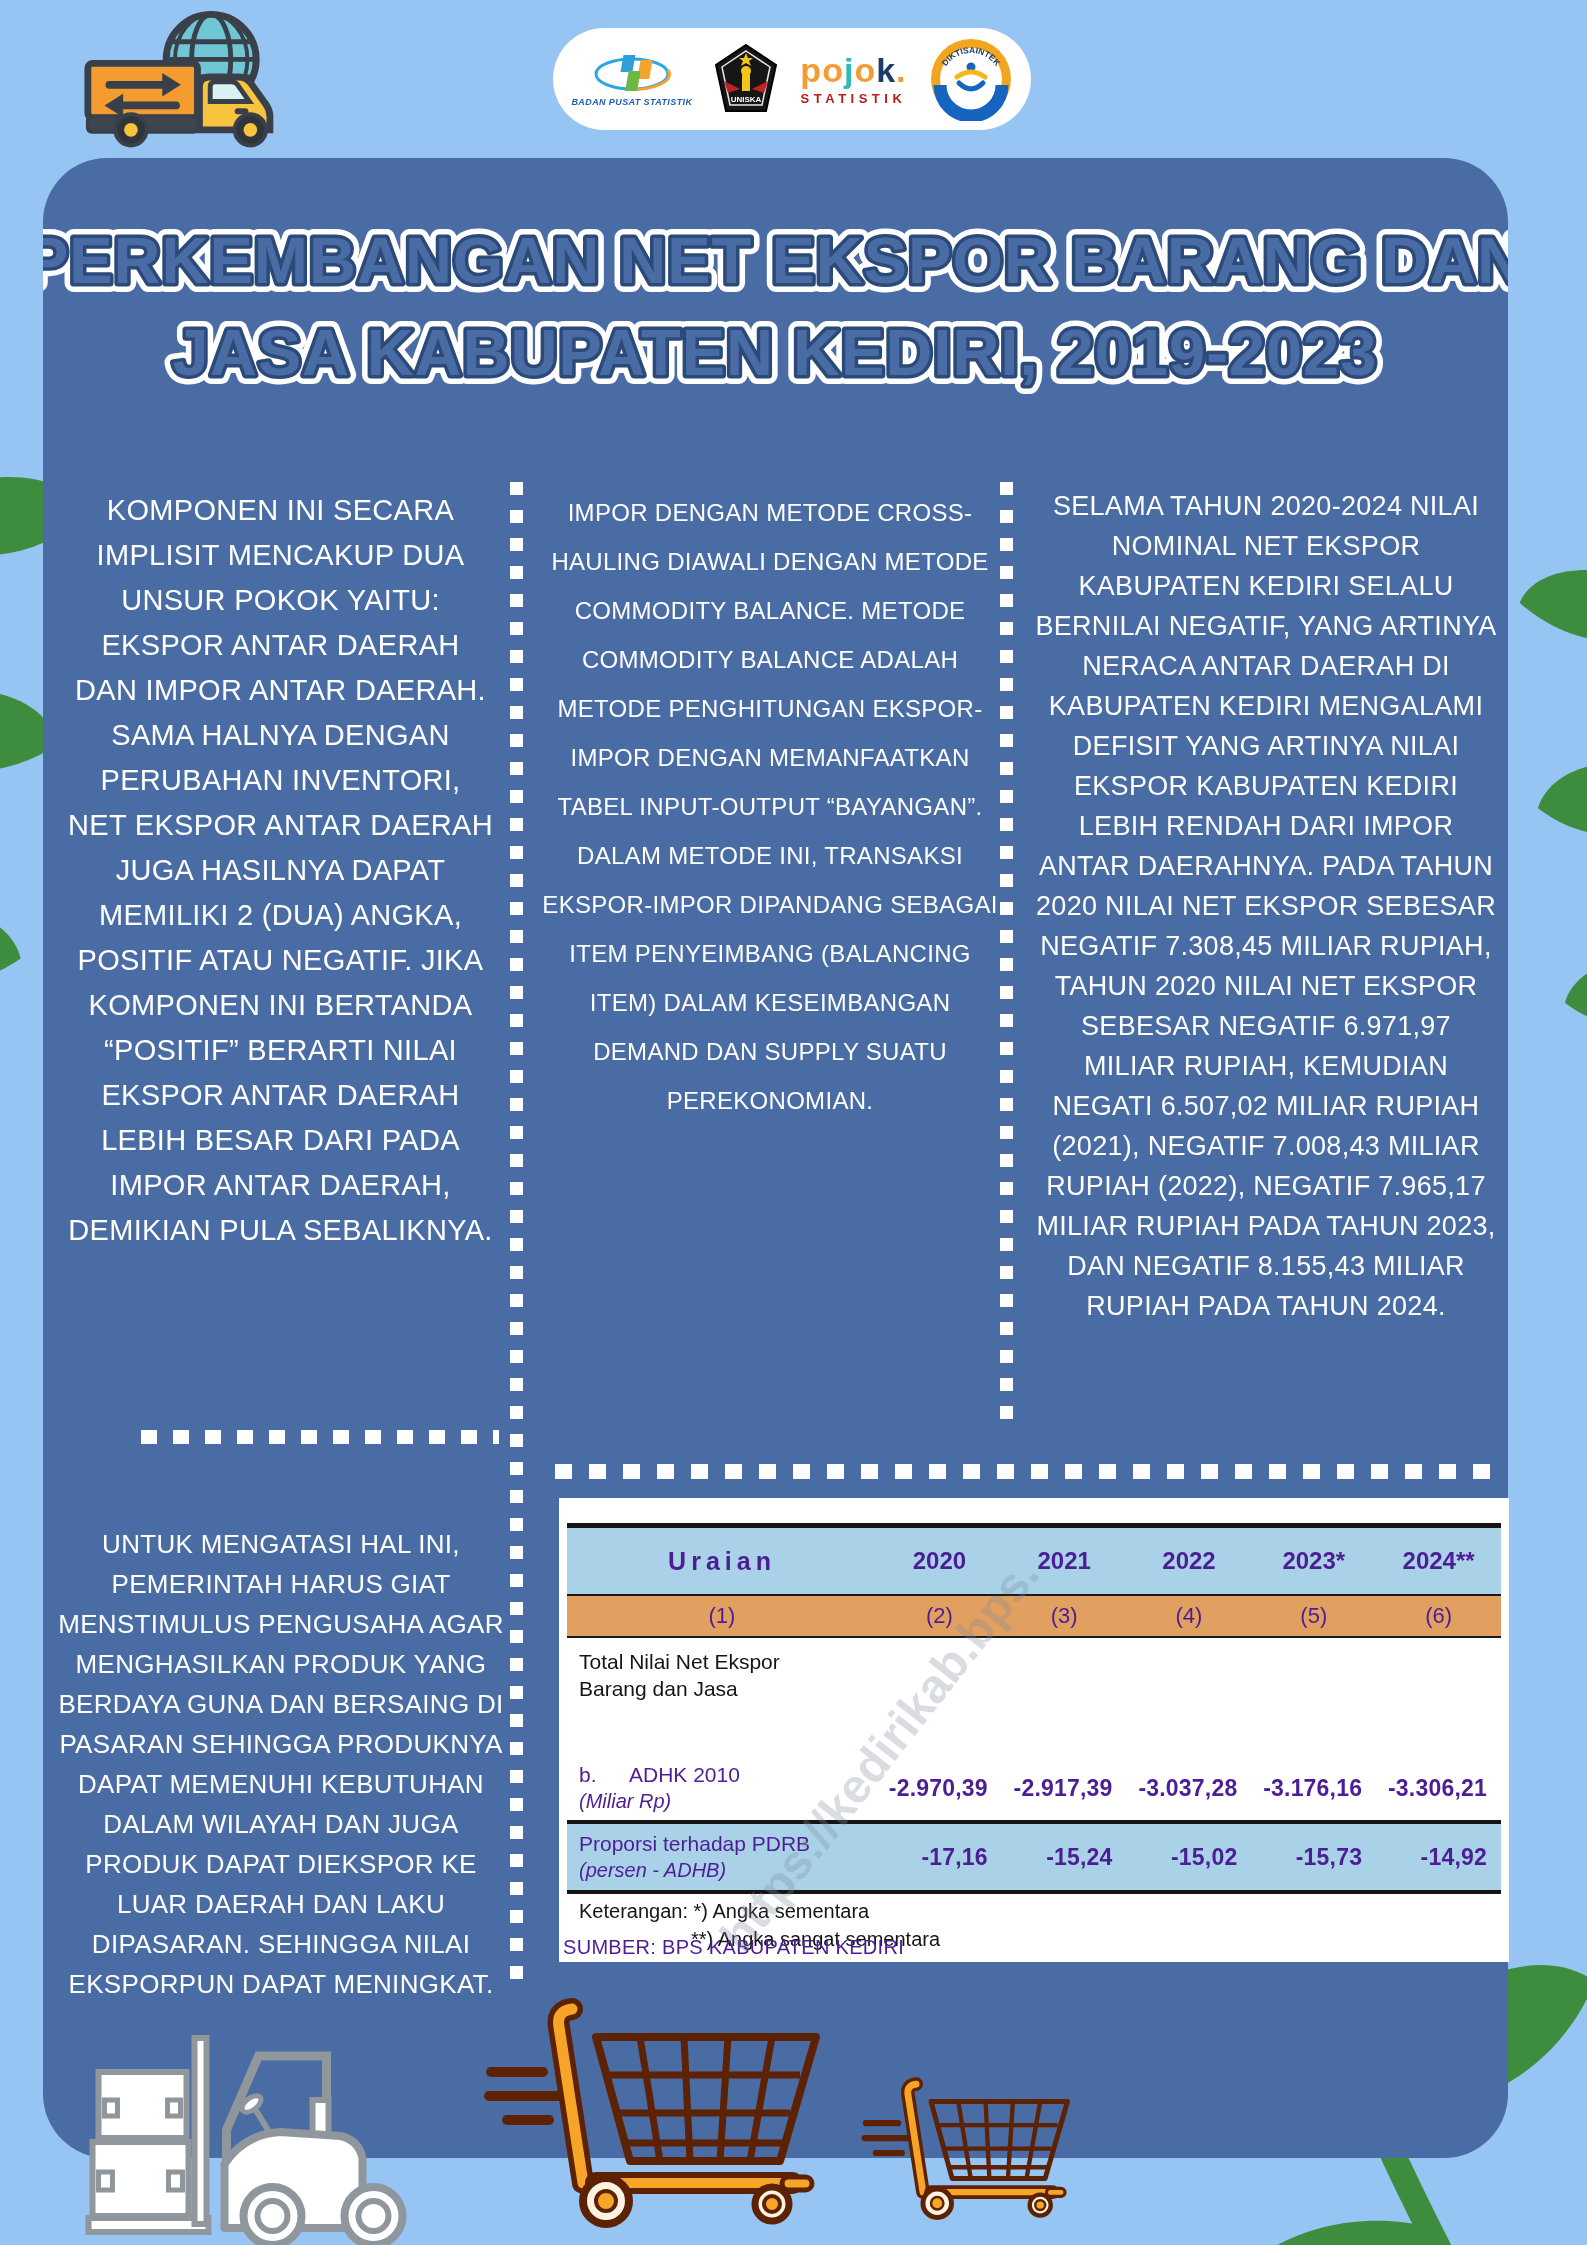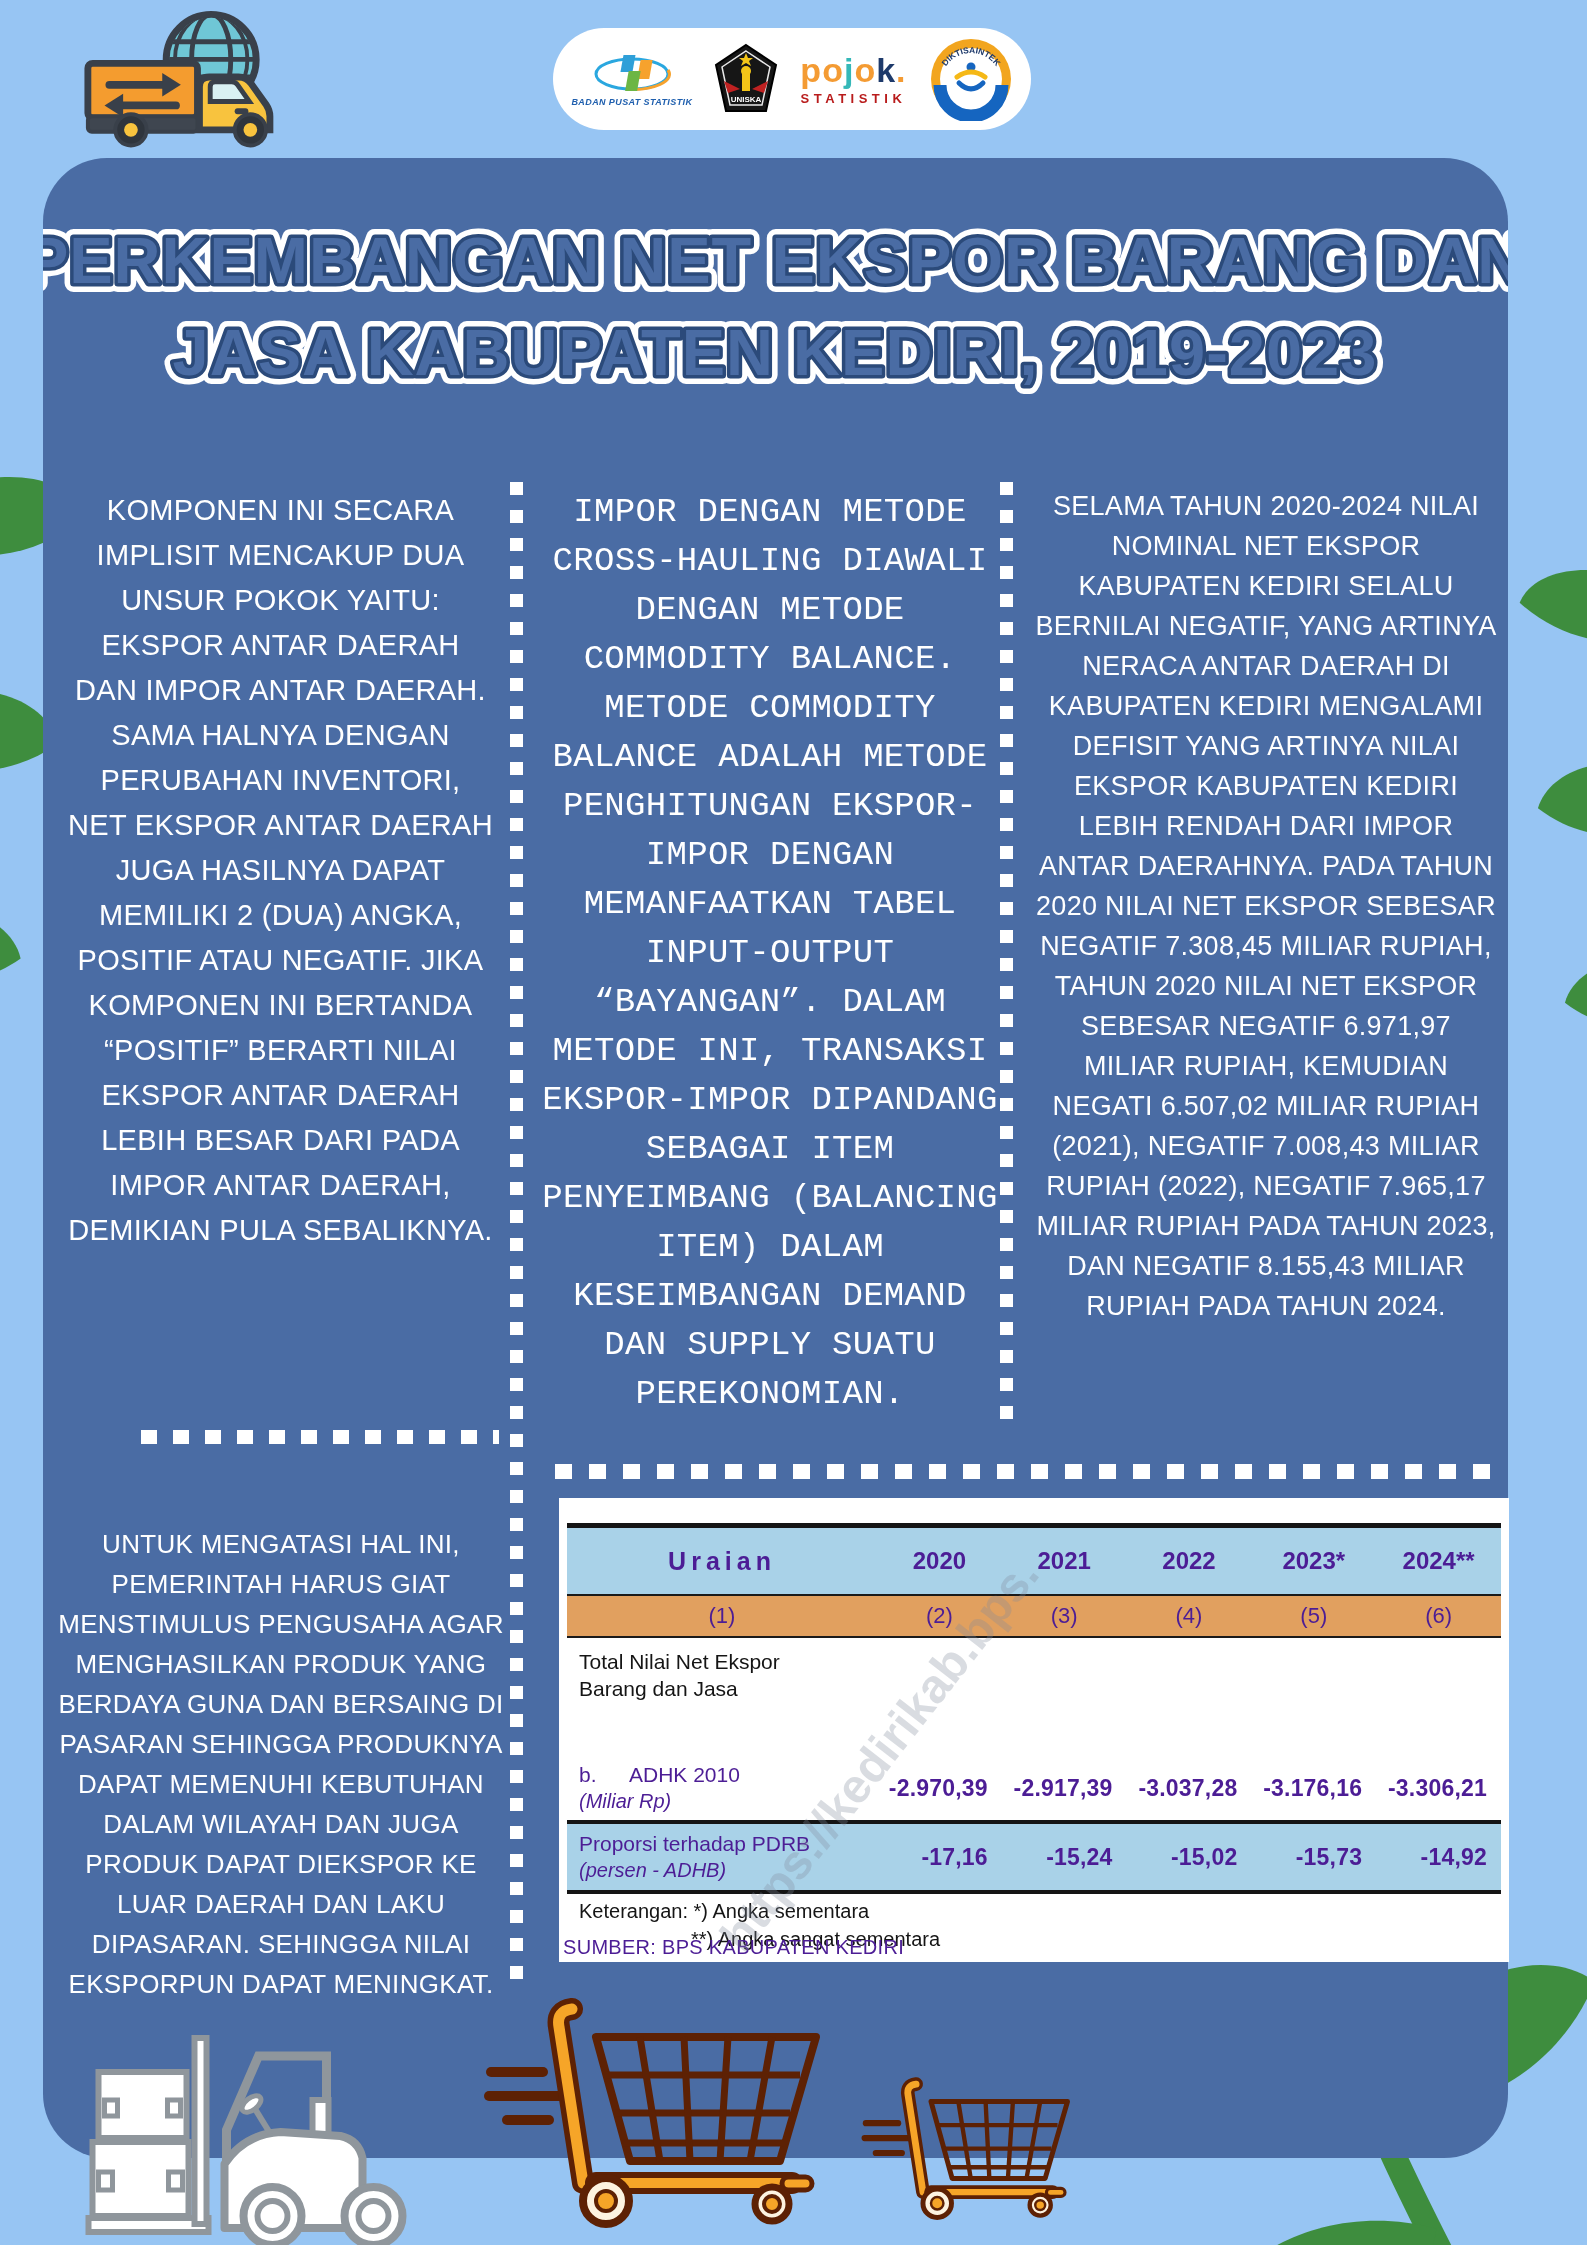--- a/index.html
+++ b/index.html
@@ -32,21 +32,21 @@
   .panel{position:absolute;left:43px;top:158px;width:1465px;height:2000px;
     background:#4a6ca4;border-radius:64px;}
   .title-svg{position:absolute;left:0;top:0;width:1465px;height:280px;}
   .title-svg text{font-family:"Liberation Sans",sans-serif;font-weight:bold;font-size:65px;letter-spacing:1px;}
   .t-white{fill:#ffffff;stroke:#ffffff;stroke-width:18;stroke-linejoin:round;}
   .t-navy{fill:#2b4a7a;stroke:#2b4a7a;stroke-width:7;stroke-linejoin:round;}
   .t-fill{fill:#4a6ca4;}
 
   .coltext{position:absolute;color:#ffffff;text-align:center;letter-spacing:.3px;}
   .col1a{left:25px;top:330px;width:425px;font-size:29px;line-height:45px;}
-  .col2 {left:492px;top:330px;width:470px;font-size:34px;line-height:49px;font-family:Liberation Mono, monospace;}
+  .col2 {left:492px;top:330px;width:470px;font-size:24px;line-height:49px;}
   .col3 {left:992px;top:328px;width:462px;font-size:27px;line-height:40px;}
   .col1b{left:8px;top:1366px;width:460px;font-size:26px;line-height:40px;}
 
   .vdots{position:absolute;width:13px;
     background-image:repeating-linear-gradient(to bottom,#ffffff 0 13px,transparent 13px 28px);}
   .vdots1{left:467px;top:324px;height:1498px;}
   .vdots2{left:957px;top:324px;height:952px;}
   .hdots{position:absolute;height:14px;
     background-image:repeating-linear-gradient(to right,#ffffff 0 16px,transparent 16px 32px);}
   .hdots-col1{left:98px;top:1272px;width:358px;}

